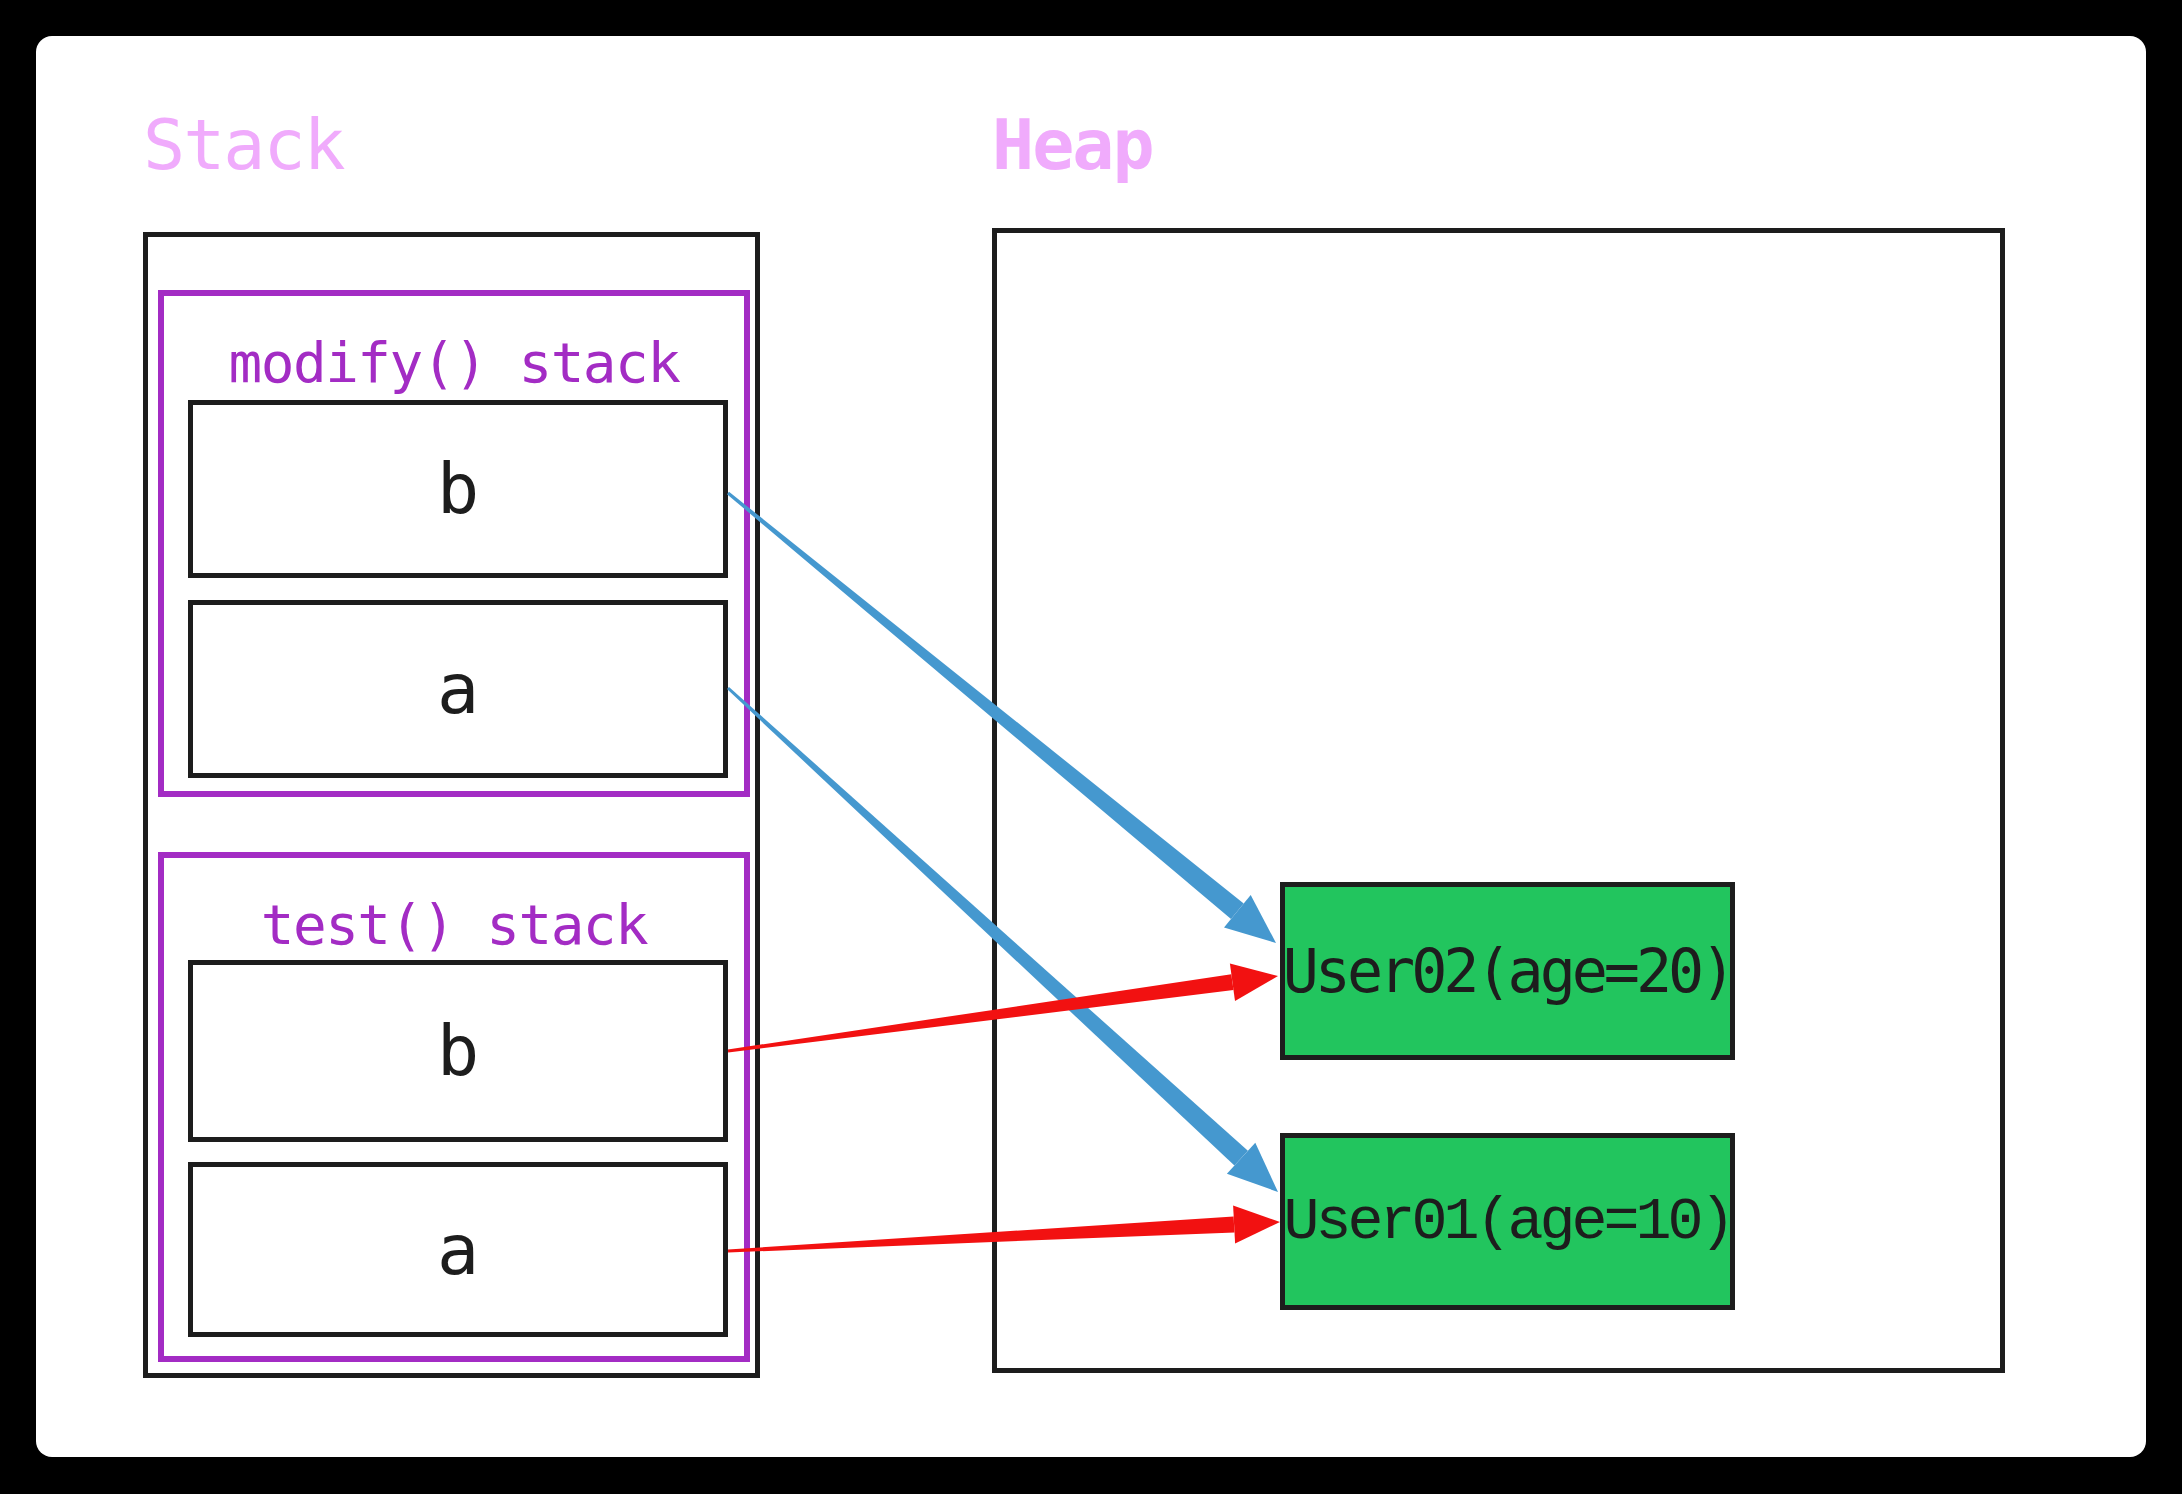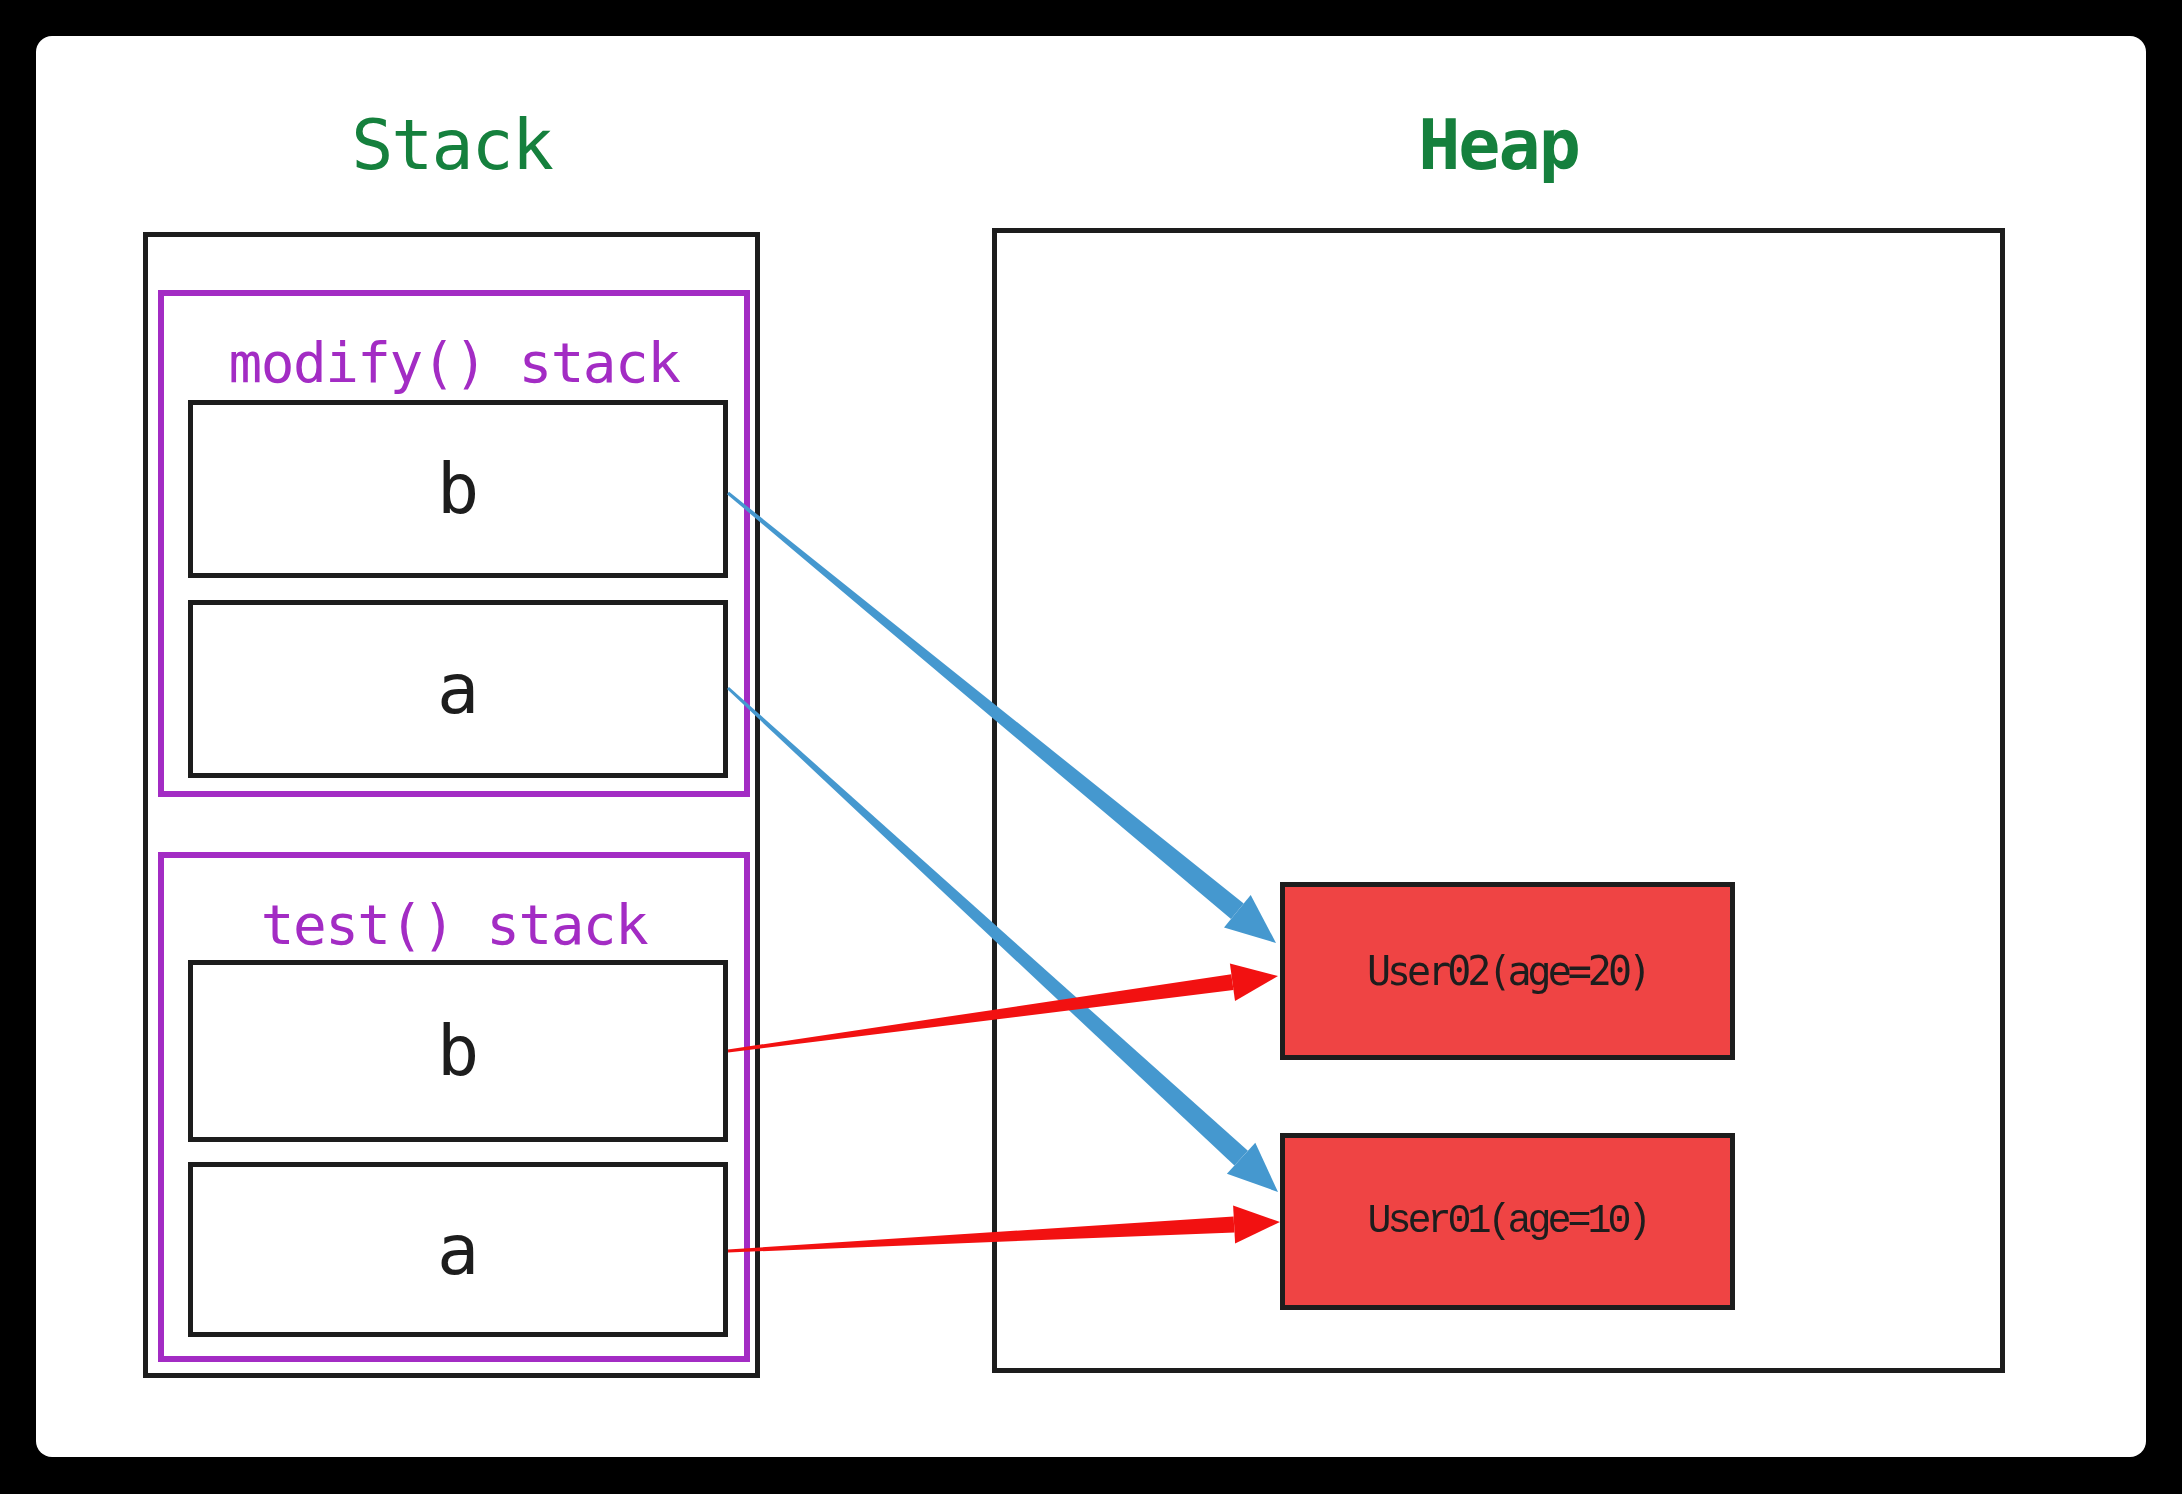--- a/index.html
+++ b/index.html
@@ -11,23 +11,22 @@
     color:#1d1d1d;
     overflow:hidden;
   }
   .canvas{
     position:absolute;left:36px;top:36px;
     width:2110px;height:1421px;
     background:#ffffff;border-radius:16px;
   }
   .title{
     position:absolute;
-    text-align:center;
     font-size:70px;letter-spacing:-2px;
-    color:#15803d;
+    color:#f0abfc;
   }
   .box{
     position:absolute;
     border:5px solid #1d1d1d;
     background:transparent;
     box-sizing:border-box;
   }
   .frame{
     position:absolute;
     border:6px solid #a32cc4;
@@ -39,22 +38,22 @@
     color:#a32cc4;
     margin-top:34px;
   }
   .var-box{
     display:flex;align-items:center;justify-content:center;
     font-size:70px;
     background:#ffffff;
   }
   .obj-box{
     display:flex;align-items:center;justify-content:center;
-    font-size:40px;letter-spacing:-4px;
-    background:#ef4444;
+    font-size:60px;letter-spacing:-4px;
+    background:#22c55e;
   }
   #arrows{
     position:absolute;left:0;top:0;
     pointer-events:none;
   }
 </style>
 </head>
 <body>
 
 <div class="canvas"></div>

